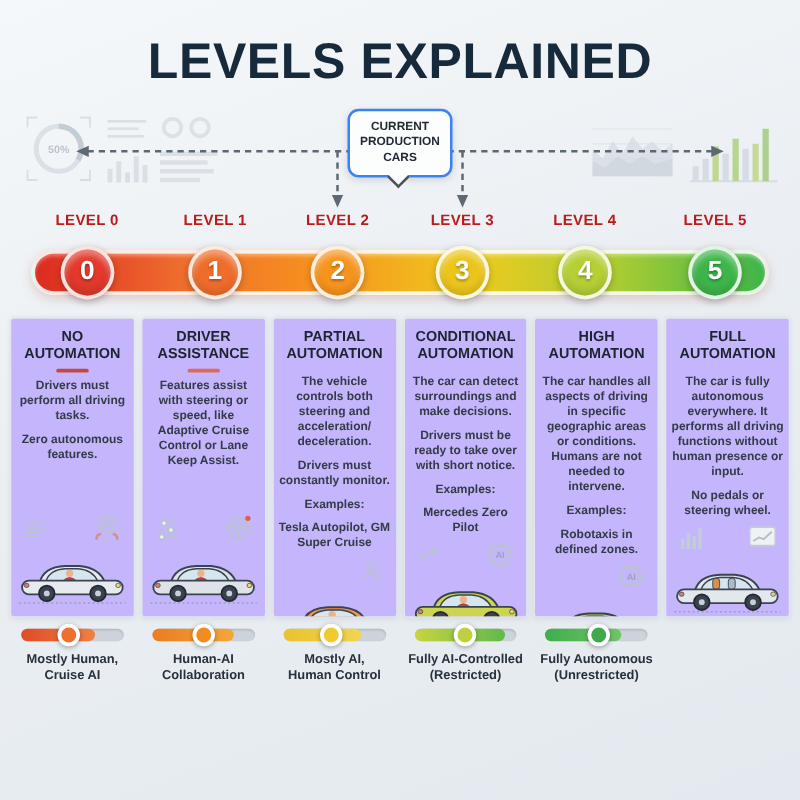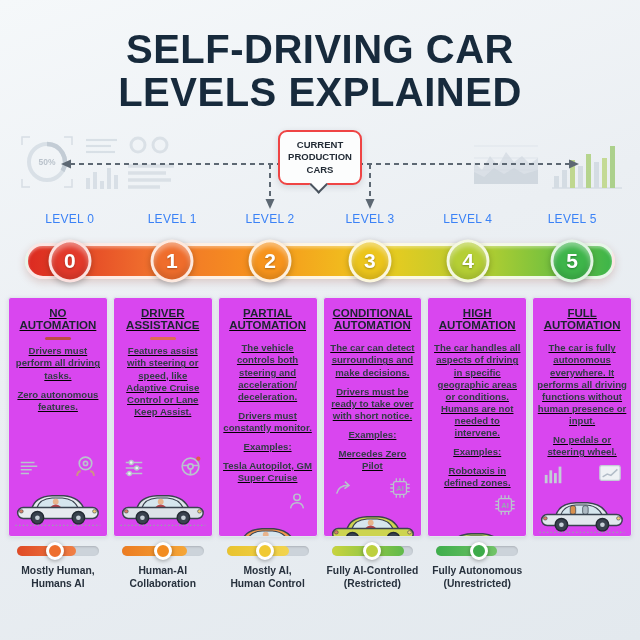--- a/index.html
+++ b/index.html
@@ -11,45 +11,45 @@
   .title{margin:28px 10px 0;text-align:center;font-weight:bold;
     font-size:40px;line-height:1.07;color:#172a3c;letter-spacing:.5px;}
   .title span{display:block;}
   
   .hero{position:relative;height:92px;margin-top:6px;}
   .decor{position:absolute;top:12px;opacity:.55;}
   .decor.left{left:16px;}
   .decor.right{right:14px;}
   .arrows{position:absolute;left:0;top:0;}
   .bubble{position:absolute;left:50%;top:10px;transform:translateX(-50%);
-    width:74px;background:#fcfdfd;border:2px solid #ef4444;border-radius:9px;
+    width:74px;background:#fcfdfd;border:2px solid #3b82f6;border-radius:9px;
     padding:7px 3px;text-align:center;font-size:9.5px;font-weight:bold;
     color:#222b35;line-height:1.32;box-shadow:0 2px 6px rgba(40,50,60,.15);z-index:2;}
   .bubble::after{content:'';position:absolute;left:50%;bottom:-7.5px;width:11px;height:11px;
     background:#fcfdfd;border-right:2px solid #49535e;border-bottom:2px solid #49535e;
     transform:translateX(-60%) rotate(45deg);}
   
   .levels-row{position:relative;height:17px;}
   .level-label{position:absolute;transform:translateX(-50%);top:0;
-    font-size:12px;font-weight:normal;color:#3b82f6;white-space:nowrap;letter-spacing:.3px;}
+    font-size:12px;font-weight:bold;color:#b91c1c;white-space:nowrap;letter-spacing:.3px;}
   
   .bar-wrap{position:relative;height:54px;margin:5px 20px 0;}
   .bar-track{position:absolute;left:5px;right:5px;top:9px;height:36px;border-radius:20px;
     border:3px solid rgba(255,255,255,.88);box-sizing:border-box;
     box-shadow:0 3px 9px rgba(150,60,40,.22), inset 0 2px 3px rgba(255,255,255,.35);}
   .level-circle{position:absolute;top:50%;transform:translate(-50%,-50%);
     width:43px;height:43px;border-radius:50%;border:3px solid rgba(255,255,255,.85);
     box-sizing:border-box;display:flex;align-items:center;justify-content:center;
     color:#fff;font-size:21px;font-weight:bold;text-shadow:0 1px 2px rgba(0,0,0,.3);
     box-shadow:0 2px 6px rgba(0,0,0,.25), inset 0 4px 5px rgba(255,255,255,.4), inset 0 -4px 6px rgba(0,0,0,.12);}
   
   .columns{display:grid;grid-template-columns:repeat(6,1fr);gap:5px;margin:9px 8px 0;height:240px;}
-  .card{background:#d946ef;border:1px solid #e1e7ec;border-radius:3px;
+  .card{background:#c4b5fd;border:1px solid #e1e7ec;border-radius:3px;
     box-shadow:0 1px 4px rgba(120,130,145,.18);display:flex;flex-direction:column;
-    padding:9px 3px 0;box-sizing:border-box;overflow:hidden;text-decoration:underline;}
+    padding:9px 3px 0;box-sizing:border-box;overflow:hidden;}
   .card h2{margin:0;text-align:center;font-size:11.5px;line-height:1.12;color:#1c242f;font-weight:bold;}
   .underline{width:26px;height:3px;border-radius:2px;margin:5px auto 5px;}
   .card-body p{margin:0 1px 7px;text-align:center;font-size:9.6px;font-weight:bold;
     color:#333b46;line-height:1.26;overflow-wrap:break-word;}
   .ex-label{margin-bottom:0;color:#0f1821;}
   .card-art{margin-top:auto;padding:0 2px 5px;}
   .mini-icons{display:flex;justify-content:space-between;align-items:flex-end;height:25px;padding:0 4px;margin-bottom:1px;}
   .mini-icons.single{justify-content:flex-end;}
   .car-box svg{width:100%;height:47px;display:block;}
   
@@ -61,21 +61,20 @@
   .s-knob{position:absolute;top:50%;width:18px;height:18px;border-radius:50%;
     border:3px solid #fff;box-sizing:border-box;transform:translate(-50%,-50%);
     box-shadow:0 1px 4px rgba(0,0,0,.35);}
   .slider-label{margin-top:8px;text-align:center;font-size:10.3px;font-weight:bold;
     color:#27313d;line-height:1.28;}
 </style>
 </head>
 <body>
 
 <h1 class="title">
-  <span>SELF-DRIVING CAR</span>
   <span>LEVELS EXPLAINED</span>
 </h1>
 
 <div class="hero">
   <svg class="decor left" width="162" height="64" viewBox="0 0 162 64">
     <g fill="none" stroke="#c2ccd6" stroke-width="1.5">
       <path d="M6 13 L6 5 L14 5 M48 5 L56 5 L56 13 M6 47 L6 55 L14 55 M48 55 L56 55 L56 47"></path>
     </g>
     <circle cx="31" cy="30" r="18" fill="none" stroke="#c7d1da" stroke-width="4"></circle>
     <path d="M31 12 a18 18 0 0 1 15.5 27" fill="none" stroke="#9fadbb" stroke-width="4.5"></path>
@@ -439,21 +438,21 @@
 <div class="sliders" id="sliders">
 
   <div class="slider-cell">
     <div class="slider">
       <div class="s-track"></div>
       <div class="s-fill" style="width: 72%; background: linear-gradient(90deg, rgb(224, 75, 38), rgb(240, 128, 69));"></div>
       <div class="s-knob" style="left: 47%; background: rgb(238, 111, 46);"></div>
     </div>
     <div class="slider-label">
         <div>Mostly Human,</div>
-        <div>Humans AI</div>
+        <div>Cruise AI</div>
       </div>
   </div>
 
   <div class="slider-cell">
     <div class="slider">
       <div class="s-track"></div>
       <div class="s-fill" style="width: 80%; background: linear-gradient(90deg, rgb(236, 124, 34), rgb(245, 166, 55));"></div>
       <div class="s-knob" style="left: 50%; background: rgb(242, 140, 33);"></div>
     </div>
     <div class="slider-label">

